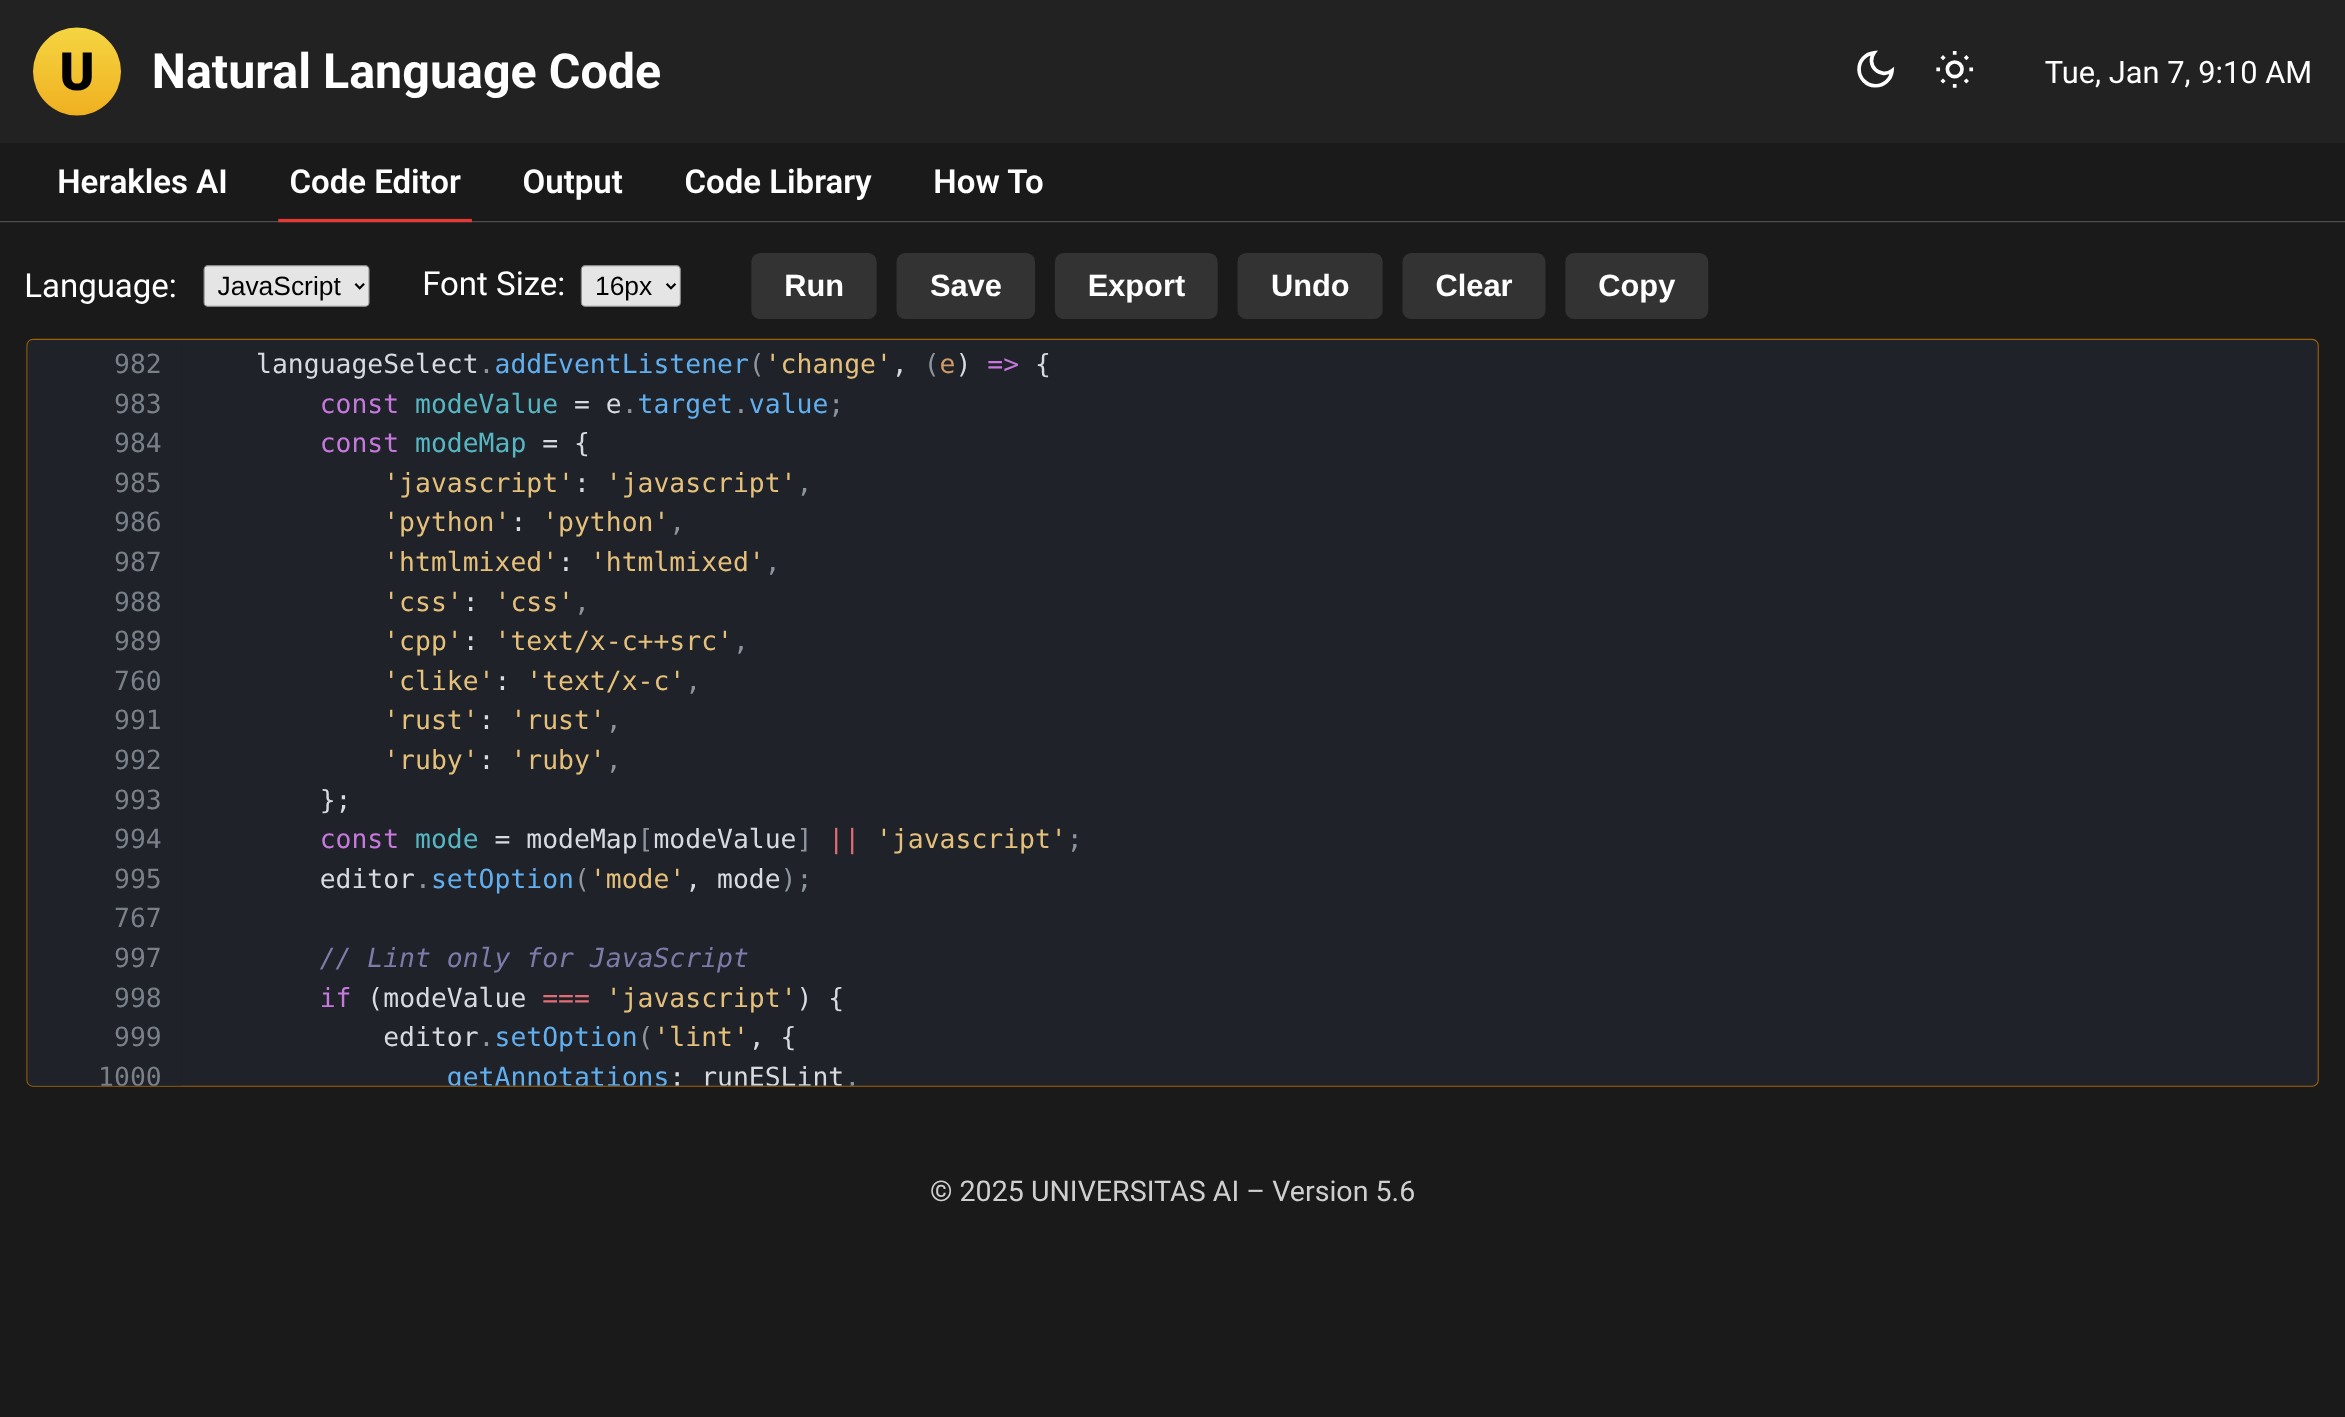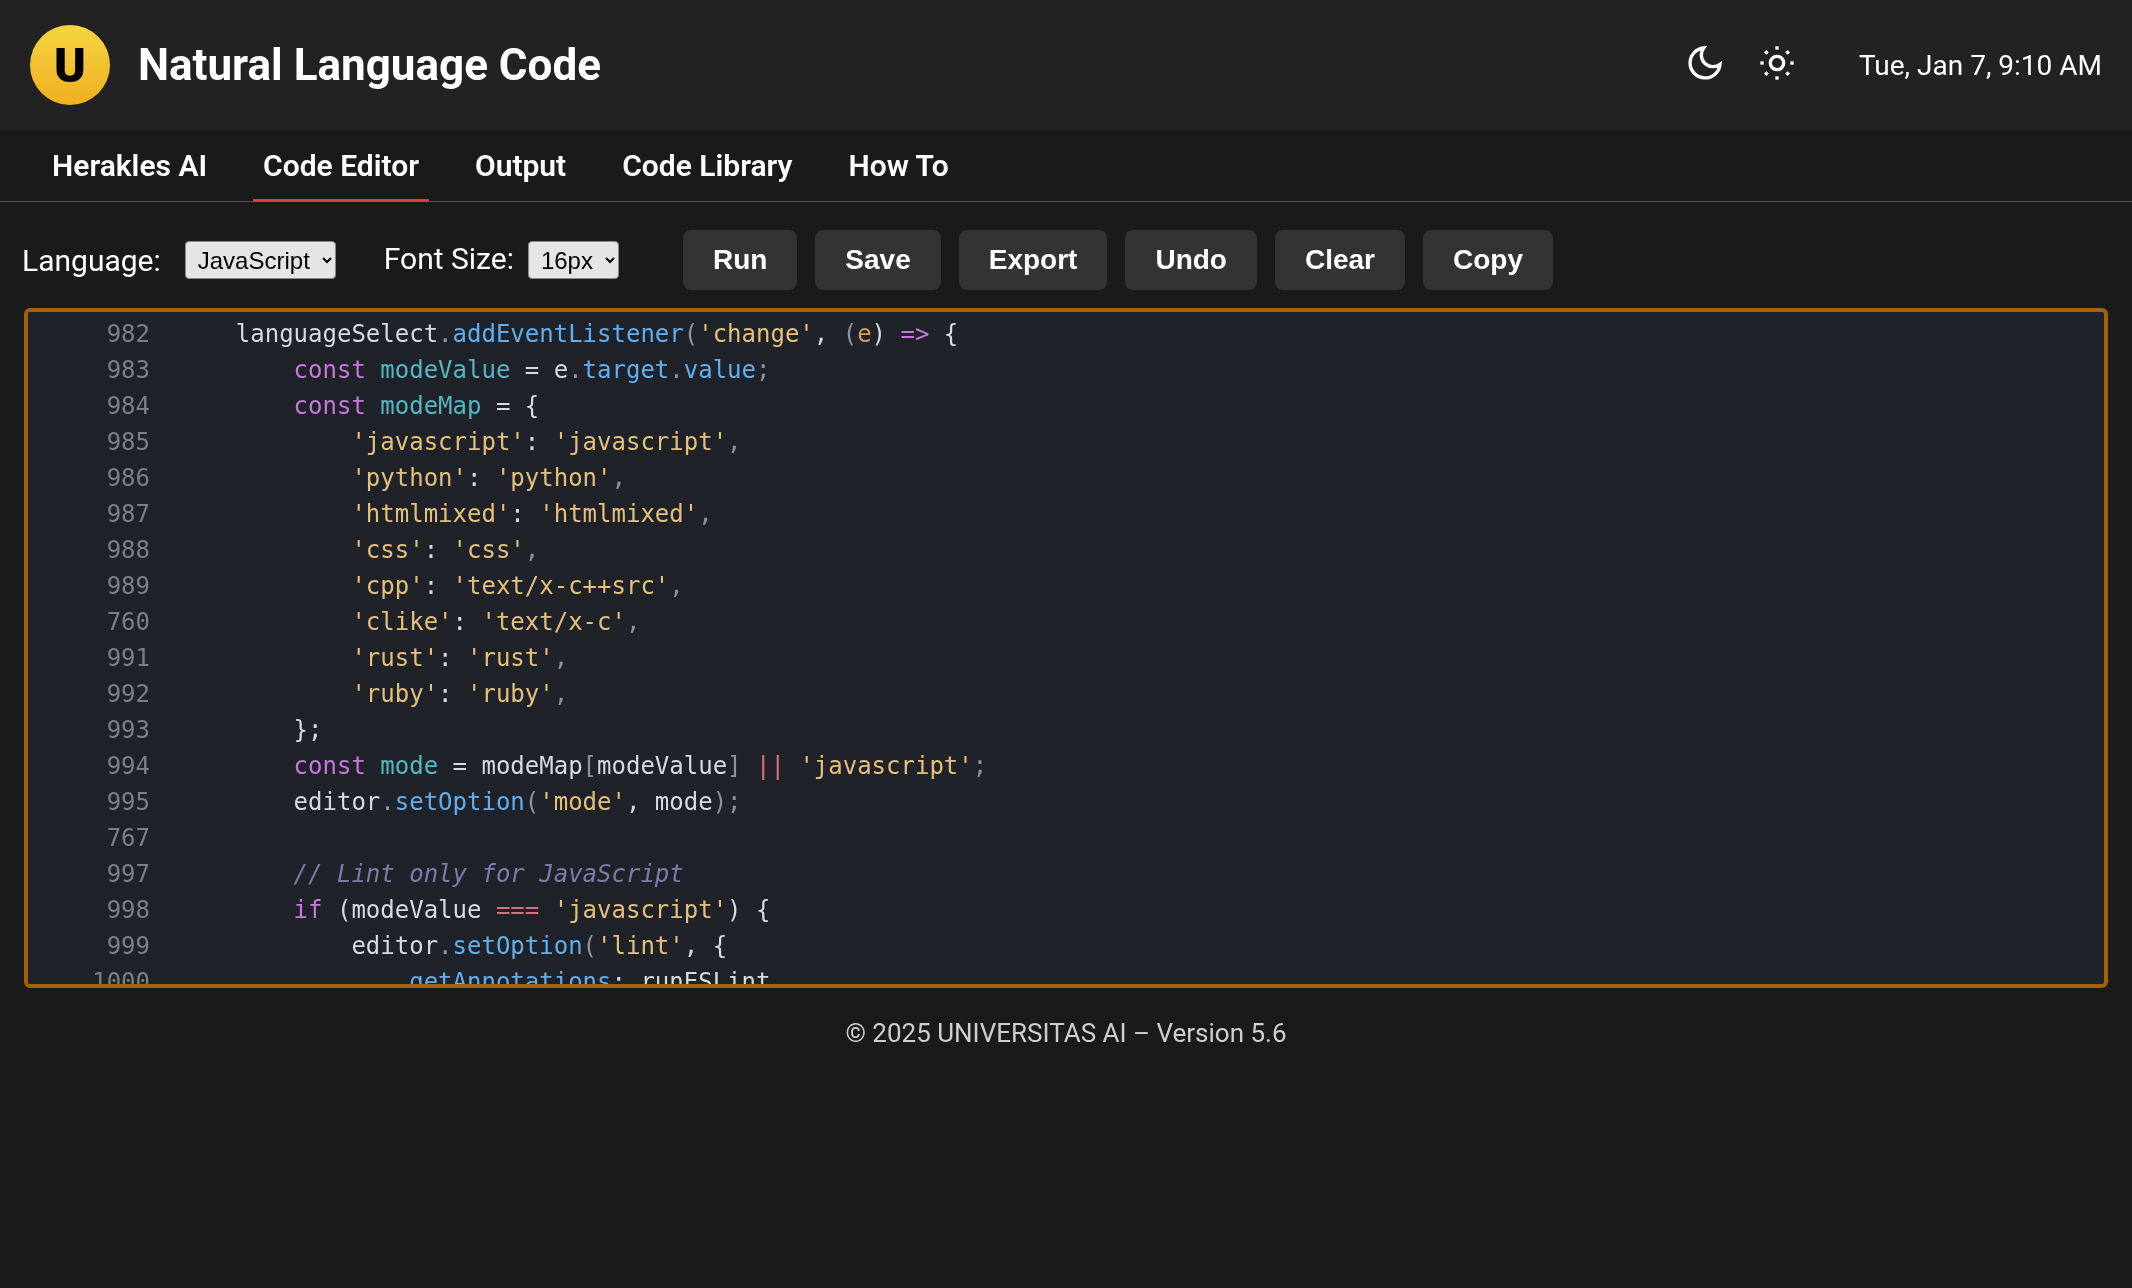--- a/index.html
+++ b/index.html
@@ -108,21 +108,21 @@
     font-weight: 600;
     padding: 14px 30px;
     cursor: pointer;
     text-align: right;
   }
   .fontsize-group { display:flex; align-items:flex-start; gap: 14px; margin-left: 24px;}
 
   
   .editor-wrap {
     margin: 0 24px;
-    border: 4px solid #a16207;
+    border: 1px solid #a16207;
     border-radius: 6px;
     background: #1f2329;
     height: 680px;
     overflow: hidden;
     font-family: "Menlo", "Consolas", monospace;
     font-size: 24px;
     line-height: 1.5;
   }
   .editor-inner { display: flex; height: 100%; }
   .gutter {
@@ -155,21 +155,21 @@
   .tok-op      { color: #d7dae0; }
   .tok-op-red  { color: #e06c75; }
   .tok-comment { color: #7f7aa9; font-style: italic; }
   .tok-param   { color: #d19a66; }
 
   
   .footer {
     text-align: center;
     color: #cfcfcf;
     font-size: 26px;
-    margin-top: 30px;
+    margin-top: 81px;
   }
 </style>
 </head>
 <body>
 
 <div class="header">
   <div class="logo">
     <span>U</span>
   </div>
   <div class="app-title">Natural Language Code</div>

